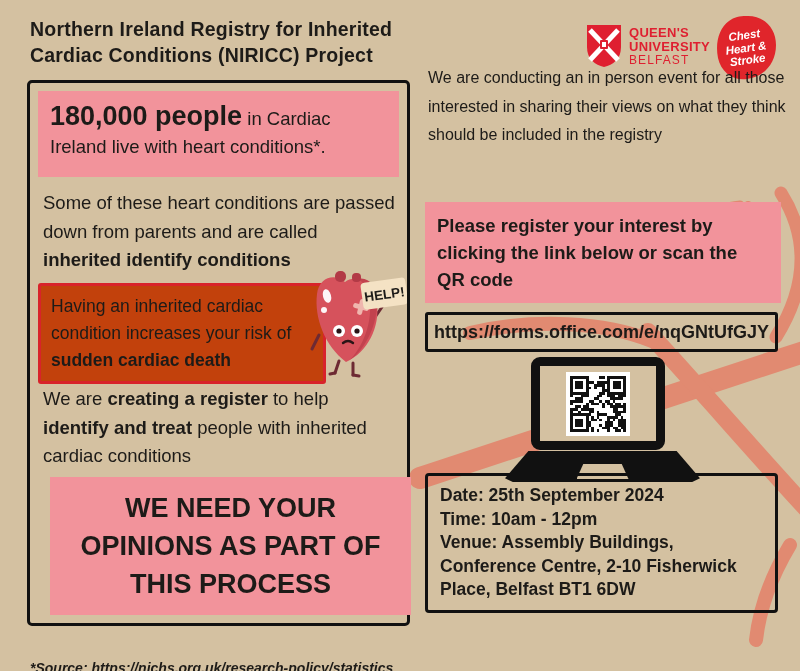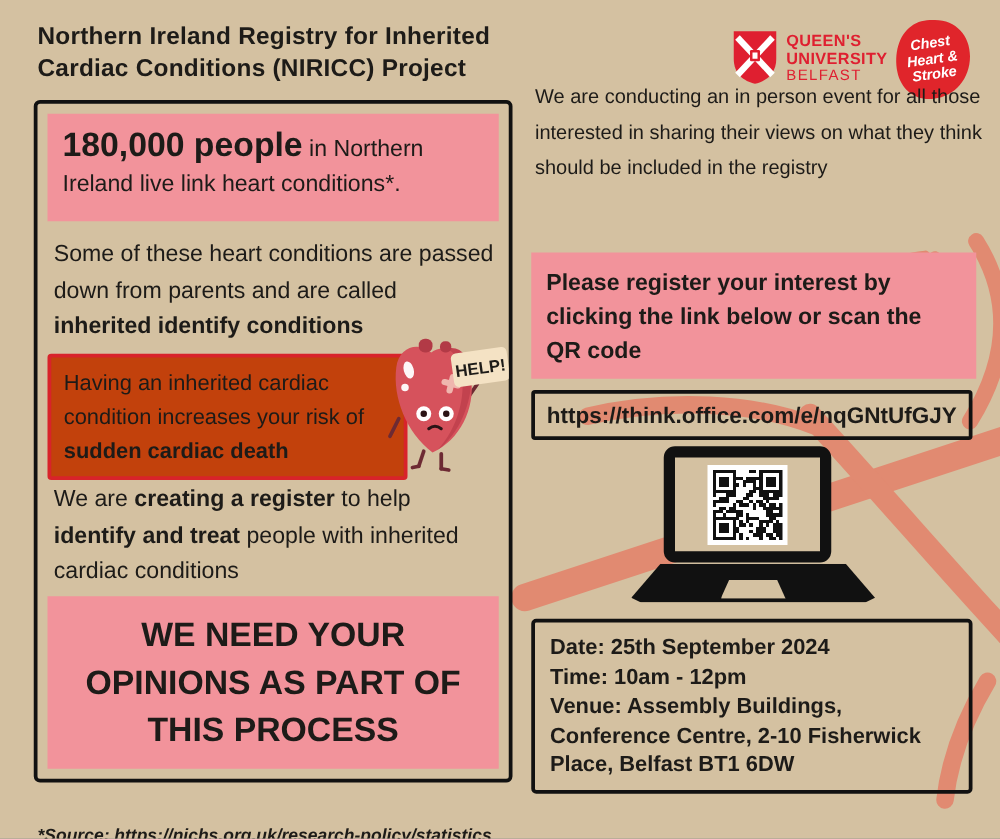--- a/index.html
+++ b/index.html
@@ -34,21 +34,21 @@
   .stat-big { font-weight:bold; font-size:27px; line-height:32px; }
   .para1 { position:absolute; left:13px; top:106px; width:352px; font-size:18.5px; line-height:28.5px; }
   .risk-box {
     position:absolute; left:8px; top:200px; width:288px;
     background:#c2410c; border:3px solid #d8232a; border-radius:3px;
     padding:7px 10px; font-size:17.5px; line-height:27px;
   }
   .mascot { position:absolute; right:0px; top:186px; width:102px; height:112px; }
   .para2 { position:absolute; left:13px; top:302px; width:356px; font-size:18.5px; line-height:28.5px; }
   .cta-box {
-    position:absolute; left:8px; top:394px; width:361px; height:138px;
+    position:absolute; left:20px; top:394px; width:361px; height:138px;
     display:flex; align-items:center; justify-content:center; text-align:center;
     font-weight:bold; font-size:27px; line-height:38px; padding:0 10px;
   }
   b { font-weight:bold; }
 
   
   .intro { left:428px; top:64px; width:358px; font-size:16px; line-height:28.5px; }
   .register-box { left:425px; top:202px; width:356px; padding:10px 12px; font-weight:bold; font-size:18.5px; line-height:27px; background:#f2939b; }
   .url-box {
     left:425px; top:312px; width:353px; height:40px;
@@ -65,21 +65,21 @@
   .laptop-base {
     position:absolute; left:0; top:96px; width:195px; height:31px; background:#111;
     clip-path:polygon(12% 0, 88% 0, 100% 88%, 96% 100%, 4% 100%, 0 88%);
   }
   .laptop-notch {
     position:absolute; left:50%; bottom:3px; transform:translateX(-50%);
     width:52px; height:15px; background:#d4c1a1;
     clip-path:polygon(13% 0, 87% 0, 100% 100%, 0 100%);
   }
   .event-box {
-    left:425px; top:495px; width:353px;
+    left:425px; top:473px; width:353px;
     border:3px solid #111; border-radius:4px;
     padding:8px 12px; font-weight:bold; font-size:17.5px; line-height:23.5px;
   }
   .source { left:30px; top:660px; font-style:italic; font-size:14px;font-weight:bold; }
 </style>
 </head>
 <body>
 
 <div class="poster">
 
@@ -124,21 +124,21 @@
     <div class="chs-text">
       <div>Chest</div>
       <div>Heart &amp;</div>
       <div>Stroke</div>
     </div>
   </div>
 
   <div class="layer left-panel">
 
     <div class="stat-box pinkbox">
-      <span class="stat-big">180,000 people</span><span> in Northern Ireland live link heart conditions*.</span>
+      <span class="stat-big">180,000 people</span><span> in Cardiac Ireland live with heart conditions*.</span>
     </div>
 
     <div class="para1">
       <span>Some of these heart conditions are passed down from parents and are called </span><b>inherited identify conditions</b>
     </div>
 
     <div class="risk-box">
       <span>Having an inherited cardiac condition increases your risk of </span><b>sudden cardiac death</b>
     </div>
 
@@ -178,21 +178,21 @@
 
     <div class="cta-box pinkbox">
       <div>WE NEED YOUR OPINIONS AS PART OF THIS PROCESS</div>
     </div>
   </div>
 
   <div class="layer intro">We are conducting an in person event for all those interested in sharing their views on what they think should be included in the registry</div>
 
   <div class="layer register-box">Please register your interest by clicking the link below or scan the QR code</div>
 
-  <div class="layer url-box">https://think.office.com/e/nqGNtUfGJY</div>
+  <div class="layer url-box">https://forms.office.com/e/nqGNtUfGJY</div>
 
   <div class="layer laptop">
     <div class="laptop-screen">
       <div class="qr-backing">
           <svg viewBox="0 0 21 21" width="56" height="56" shape-rendering="crispEdges" fill="#111">
             <path fill-rule="evenodd" d="M0 0h7v7h-7z M1 1v5h5v-5z"></path>
             <rect x="2" y="2" width="3" height="3"></rect>
             <path fill-rule="evenodd" d="M14 0h7v7h-7z M15 1v5h5v-5z"></path>
             <rect x="16" y="2" width="3" height="3"></rect>
             <path fill-rule="evenodd" d="M0 14h7v7h-7z M1 15v5h5v-5z"></path>

